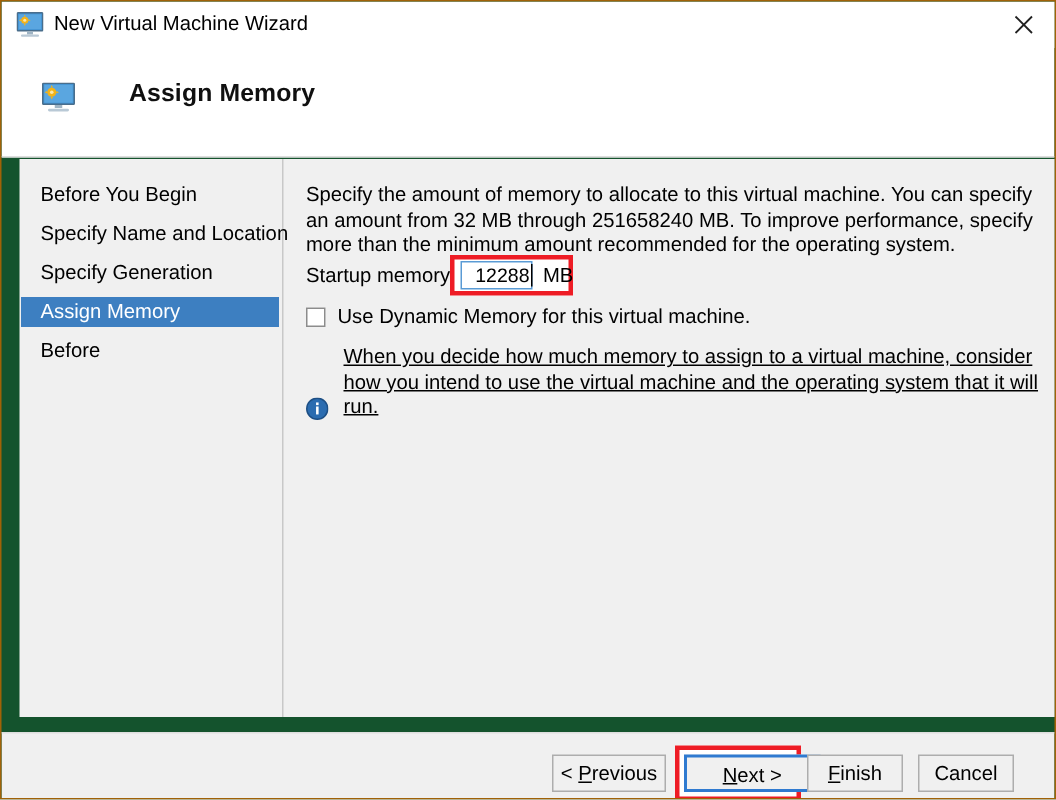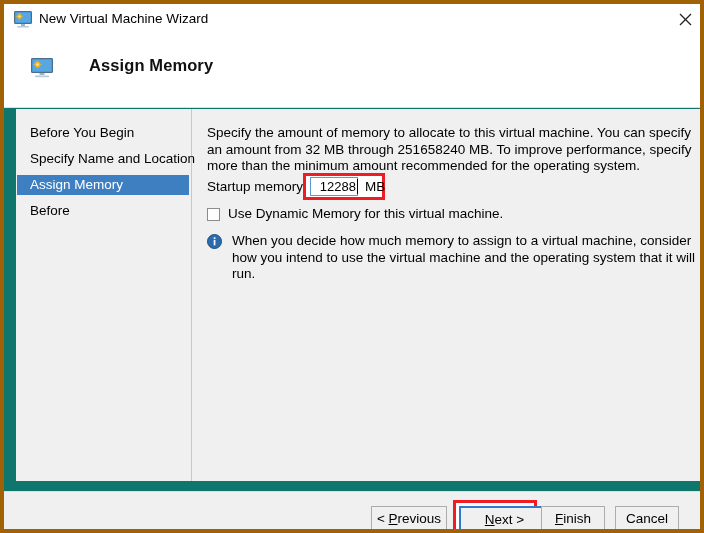--- a/index.html
+++ b/index.html
@@ -9,22 +9,22 @@
   }
   body {
     font-family: "Liberation Sans", sans-serif;
     -webkit-font-smoothing: antialiased;
   }
   #window {
     position: relative;
     width: 704px;
     height: 533px;
     box-sizing: border-box;
-    border: 4px solid #a16207;
-    background: #0f766e;
+    border: 1px solid #a16207;
+    background: #14532d;
     overflow: hidden;
   }
 
   
   #titlebar {
     position: absolute;
     left: 0; top: 0;
     width: 704px;
     height: 31px;
     background: #ffffff;
@@ -199,21 +199,22 @@
     color: #000000;
     white-space: nowrap;
     cursor: default;
   }
 
   #note-row {
     position: absolute;
     left: 14px; top: 124px;
     width: 500px;
     display: flex;
-    align-items: flex-start;
+    align-items: flex-end;
+    text-decoration: underline;
   }
   #note-icon {
     flex: 0 0 auto;
     width: 15px; height: 15px;
     margin-top: 1px;
   }
   #note-text {
     margin-left: 10px;
     font-size: 13.5px;
     line-height: 16.5px;
@@ -308,20 +309,21 @@
       </svg>
     </span>
     <span id="header-title">Assign Memory</span>
   </div>
 
   <div id="body">
 
     <div id="sidebar">
       <div class="nav-item">Before You Begin</div>
       <div class="nav-item">Specify Name and Location</div>
+      <div class="nav-item">Specify Generation</div>
       <div class="nav-item active">Assign Memory</div>
       <div class="nav-item">Before</div>
     </div>
 
     <div id="content">
 
       <div id="description">Specify the amount of memory to allocate to this virtual machine. You can specify an amount from 32 MB through 251658240 MB. To improve performance, specify more than the minimum amount recommended for the operating system.</div>
 
       <div id="memory-row">
         <span id="memory-label">Startup memory:</span>

